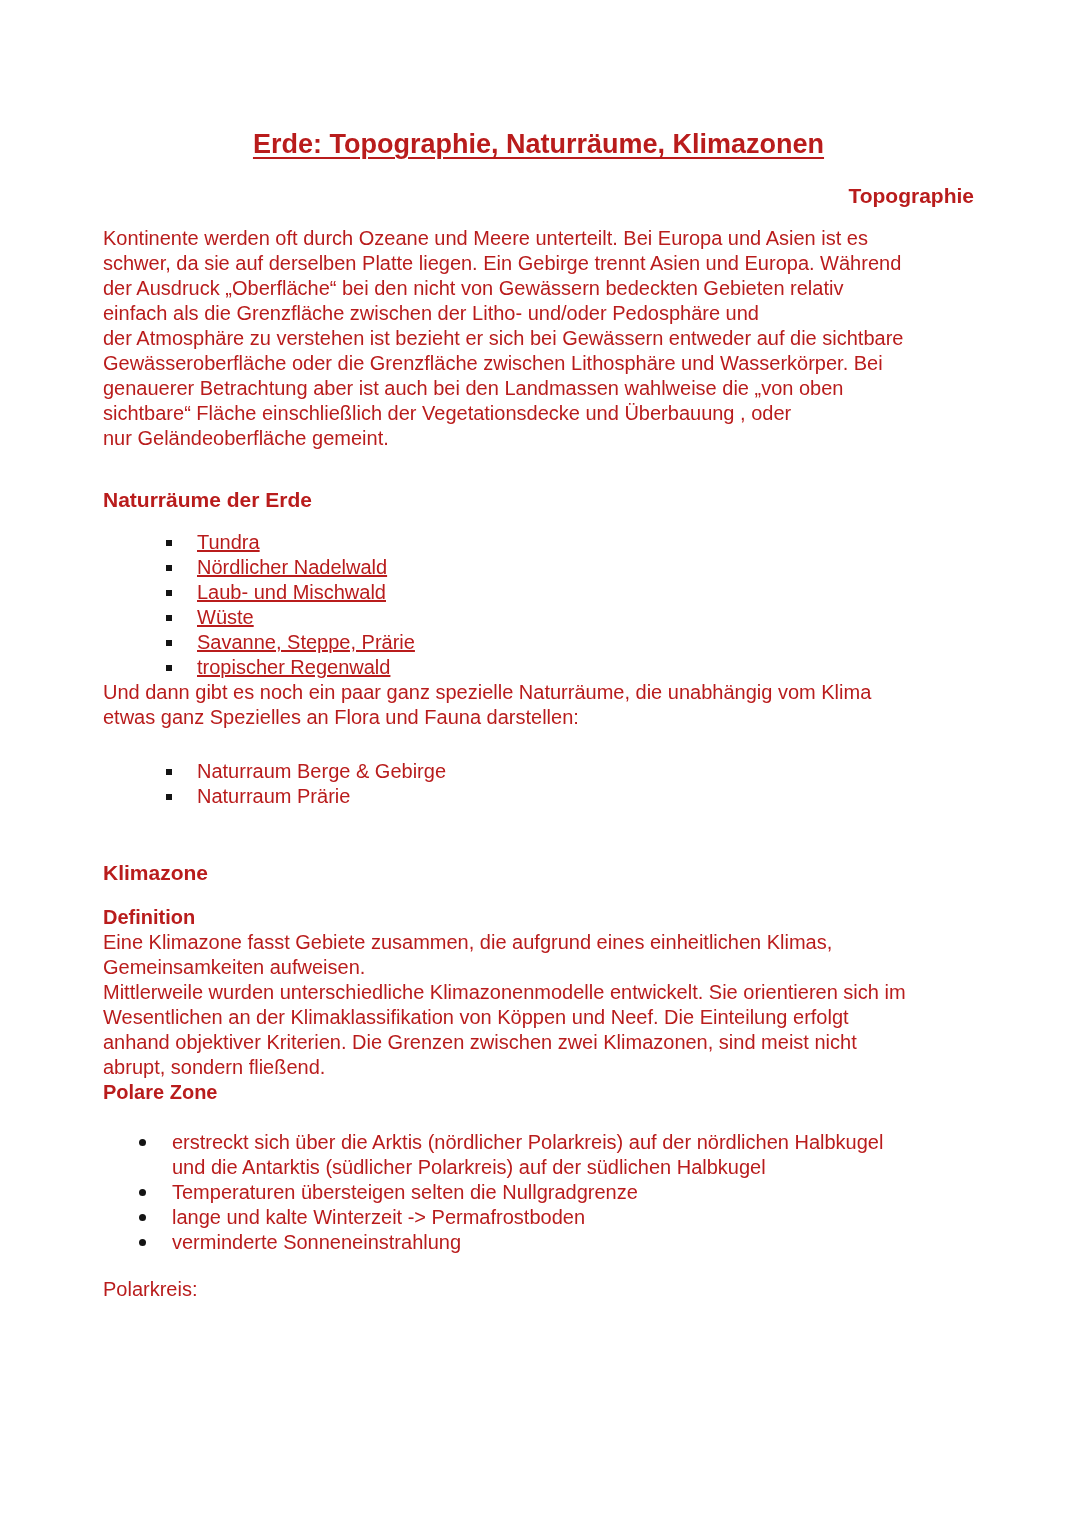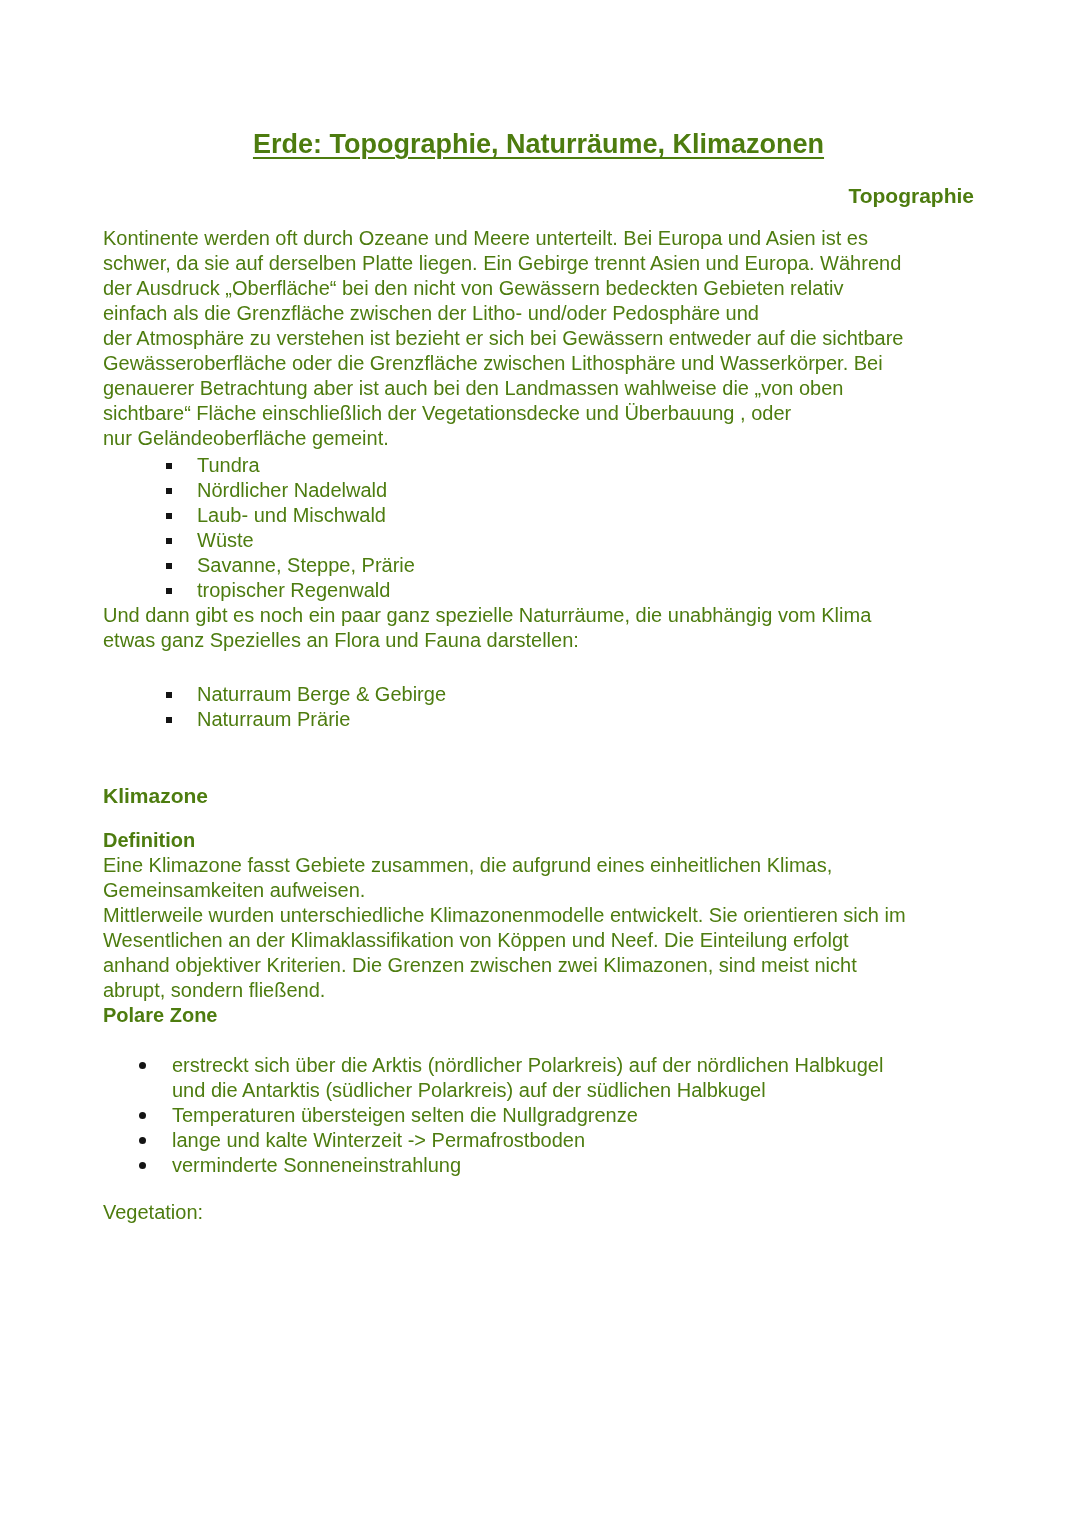--- a/index.html
+++ b/index.html
@@ -6,21 +6,21 @@
     margin: 0;
     padding: 0;
     background: #ffffff;
   }
   .page {
     position: relative;
     width: 1080px;
     height: 1527px;
     margin: 0 auto;
     background: #ffffff;
-    color: #4d7c0f;
+    color: #b91c1c;
     font-family: "Liberation Sans", "DejaVu Sans", sans-serif;
     box-sizing: border-box;
     padding: 127px 106px 0 103px;
     overflow: hidden;
   }
   .title {
     margin: 0;
     font-size: 27px;
     line-height: 34px;
     font-weight: bold;
@@ -77,21 +77,21 @@
     top: 9px;
     width: 7px;
     height: 7px;
     border-radius: 50%;
     background: #141414;
   }
   
   .mt-h-topo       { margin-top: 22px; text-align: right; }
   .mt-para-topo    { margin-top: 18px; }
   .mt-h-natur      { margin-top: 36px; }
-  .mt-list-natur   { margin-top: 2px; }
+  .mt-list-natur   { margin-top: 18px; text-decoration: underline; }
   .mt-list-special { margin-top: 29px; }
   .mt-h-klima      { margin-top: 51px; }
   .mt-h-def        { margin-top: 20px; }
   .mt-list-polare  { margin-top: 25px; }
   .mt-vegetation   { margin-top: 22px; }
   .mt-list-veg     { margin-top: 27px; }
 </style>
 </head>
 <body>
 
@@ -104,20 +104,21 @@
   <p class="body mt-para-topo">Kontinente werden oft durch Ozeane und Meere unterteilt. Bei Europa und Asien ist es
 schwer, da sie auf derselben Platte liegen. Ein Gebirge trennt Asien und Europa. Während
 der Ausdruck „Oberfläche“ bei den nicht von Gewässern bedeckten Gebieten relativ
 einfach als die Grenzfläche zwischen der Litho- und/oder Pedosphäre und
 der Atmosphäre zu verstehen ist bezieht er sich bei Gewässern entweder auf die sichtbare
 Gewässeroberfläche oder die Grenzfläche zwischen Lithosphäre und Wasserkörper. Bei
 genauerer Betrachtung aber ist auch bei den Landmassen wahlweise die „von oben
 sichtbare“ Fläche einschließlich der Vegetationsdecke und Überbauung , oder
 nur Geländeoberfläche gemeint.</p>
 
+  <h2 class="heading mt-h-natur">Naturräume der Erde</h2>
 
   <ul class="square mt-list-natur">
     <li>Tundra</li>
     <li>Nördlicher Nadelwald</li>
     <li>Laub- und Mischwald</li>
     <li>Wüste</li>
     <li>Savanne, Steppe, Prärie</li>
     <li>tropischer Regenwald</li>
   </ul>
 
@@ -143,16 +144,16 @@
   <div class="subheading">Polare Zone</div>
 
   <ul class="round mt-list-polare">
     <li>erstreckt sich über die Arktis (nördlicher Polarkreis) auf der nördlichen Halbkugel
 und die Antarktis (südlicher Polarkreis) auf der südlichen Halbkugel</li>
     <li>Temperaturen übersteigen selten die Nullgradgrenze</li>
     <li>lange und kalte Winterzeit -&gt; Permafrostboden</li>
     <li>verminderte Sonneneinstrahlung</li>
   </ul>
 
-  <p class="body mt-vegetation">Vegetation:</p>
+  <p class="body mt-vegetation">Polarkreis:</p>
 
 
 </div>
 
 </body></html>

